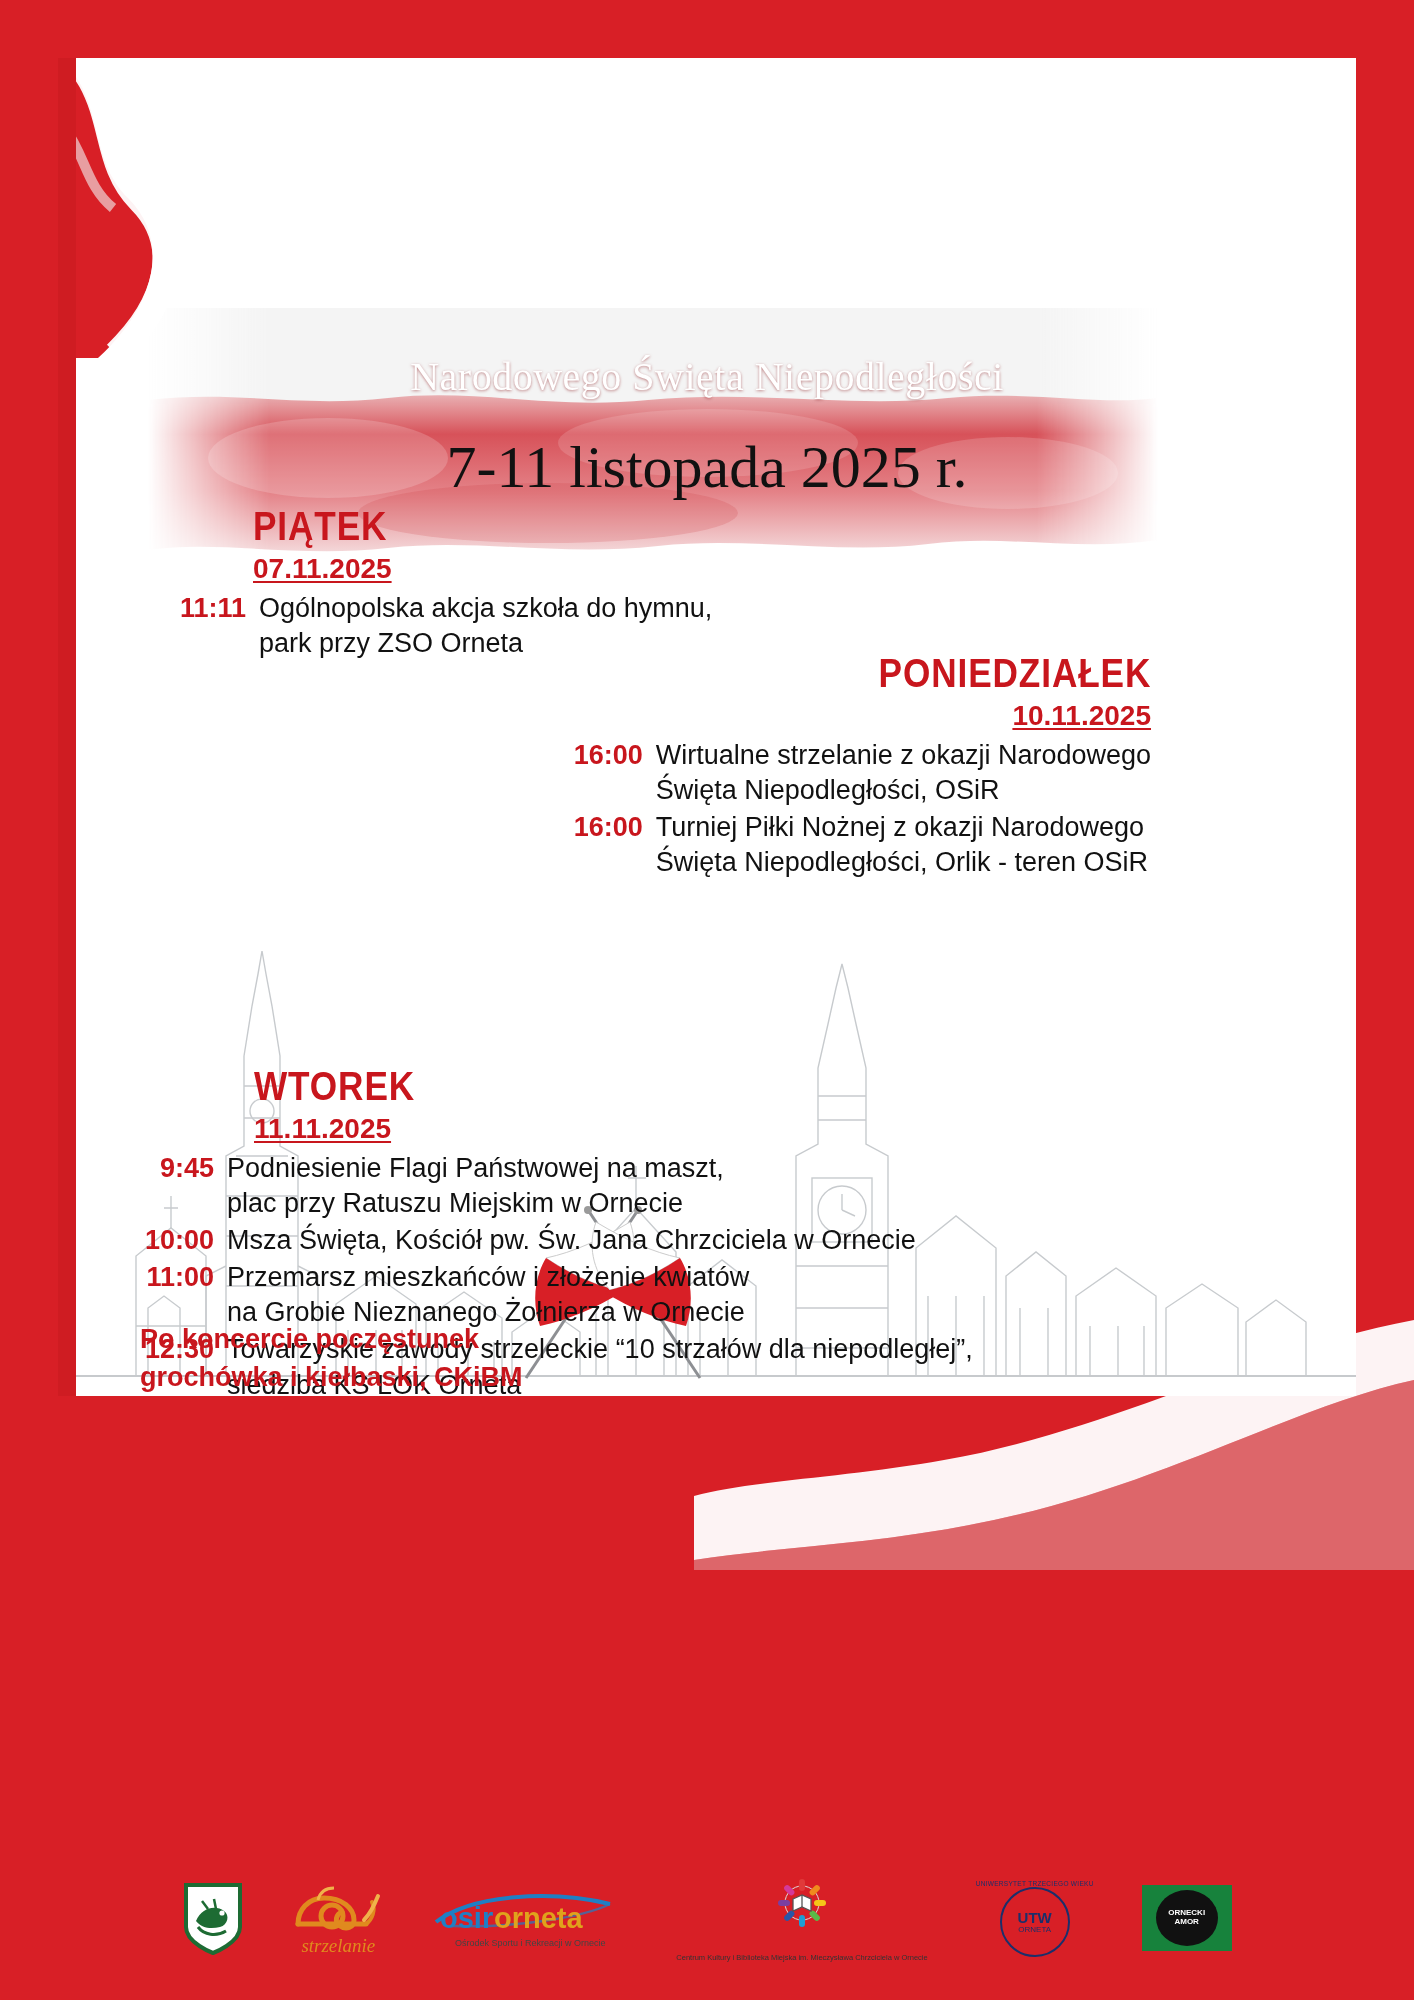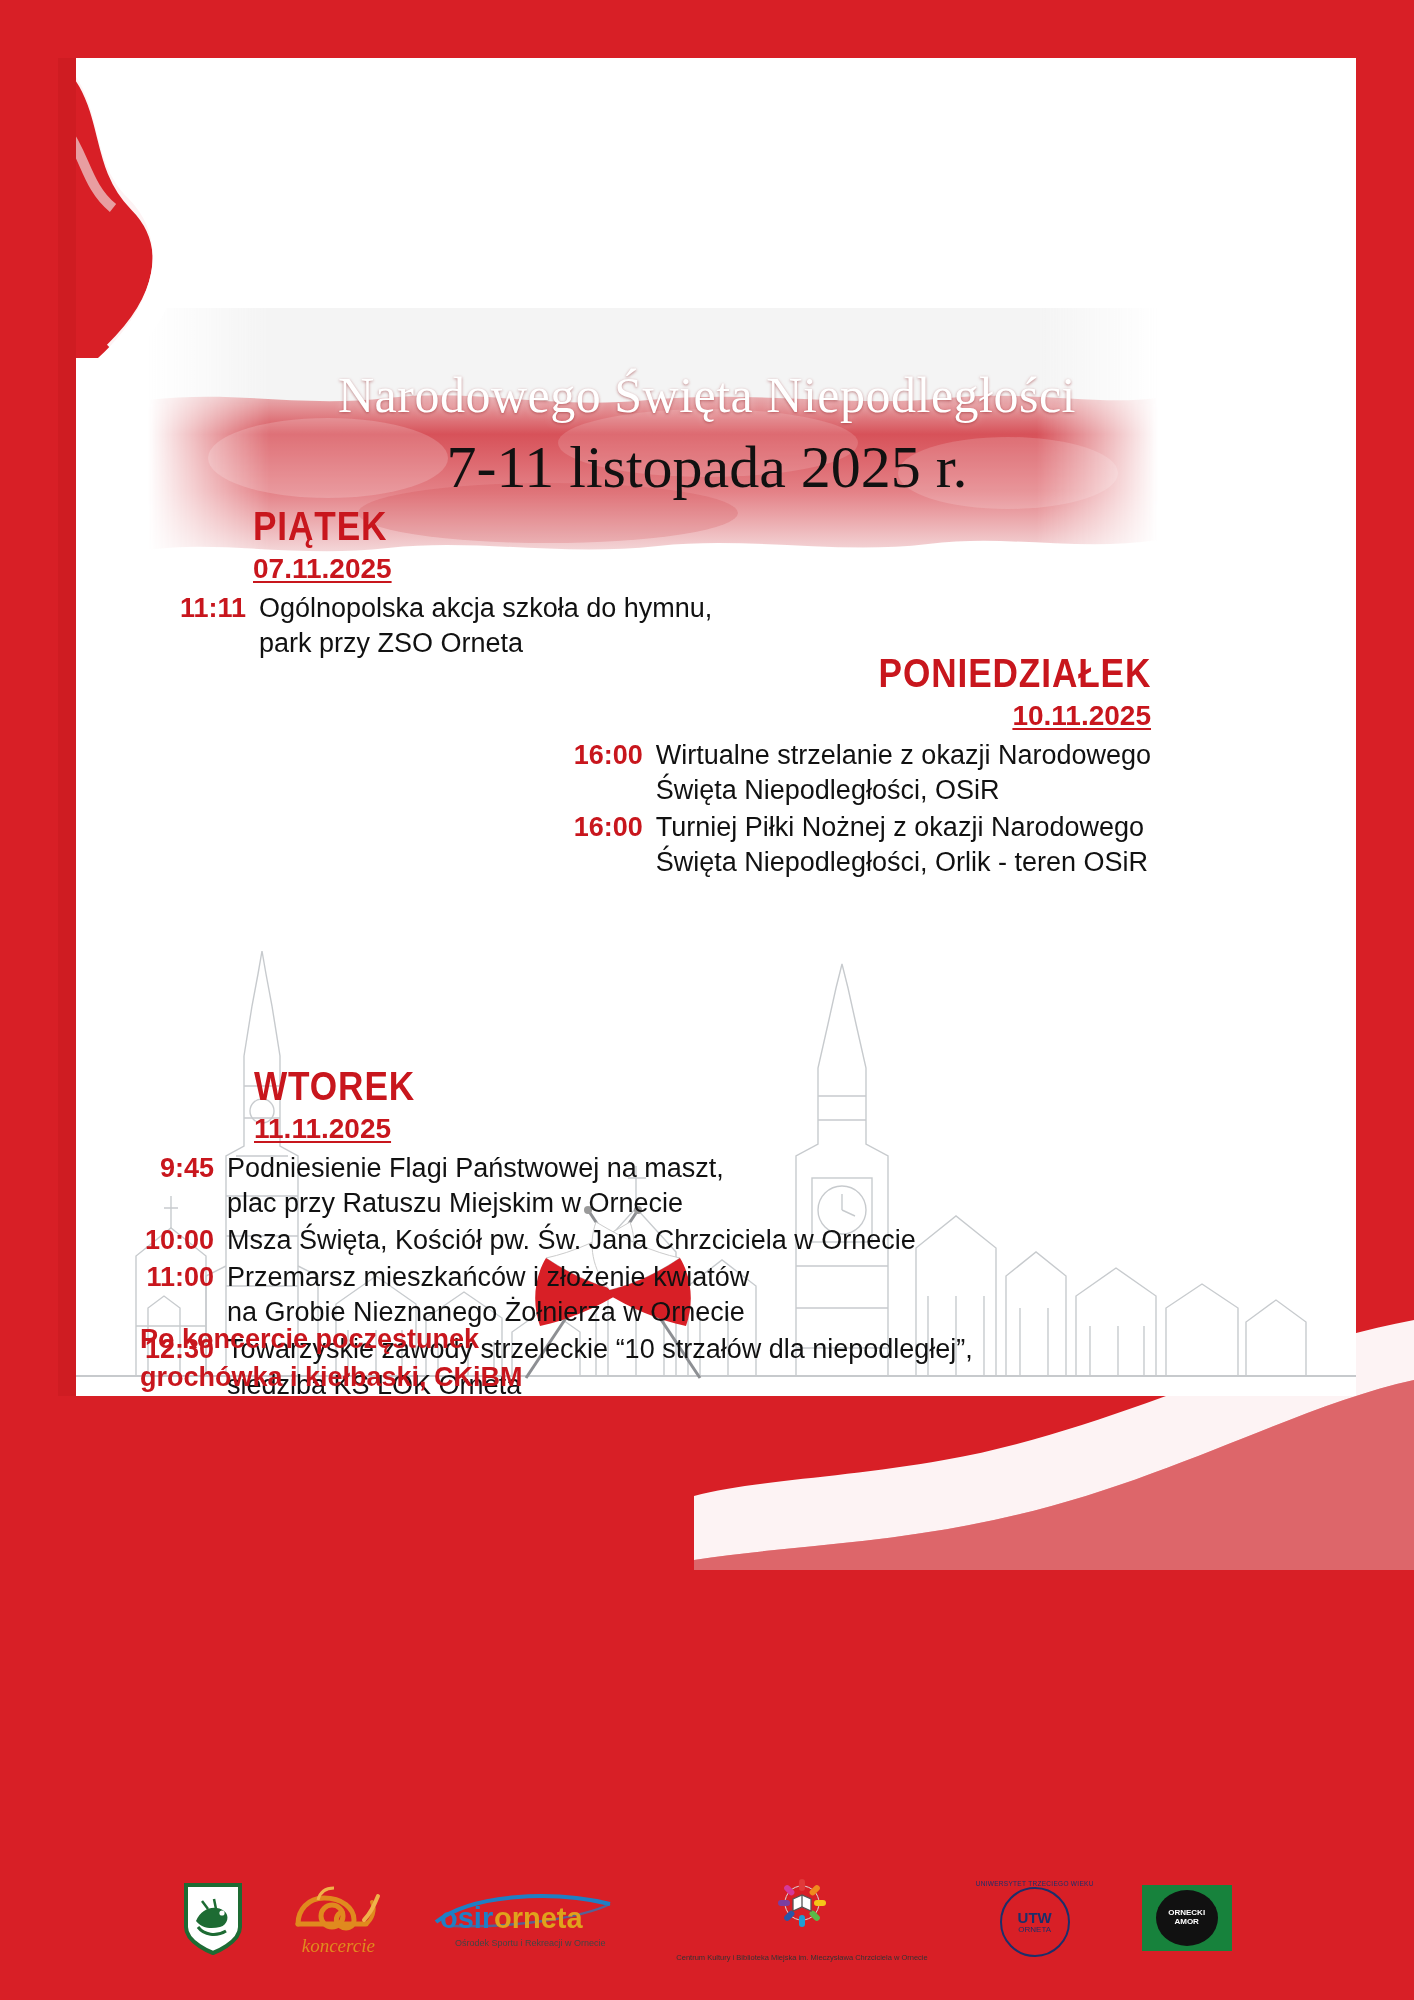--- a/index.html
+++ b/index.html
@@ -39,23 +39,22 @@
     font-family:"Liberation Serif", serif;
     color:#111;
   }
   .invite div{font-size:37px;line-height:1.44;letter-spacing:.2px;}
 
   
   .main-title{
     position:absolute;left:0;right:0;top:295px;z-index:5;
     text-align:center;
     font-family:"Liberation Serif", serif;
-    font-size:50px;color:#ffffff;letter-spacing:.5px;
+    font-size:40px;color:#ffffff;letter-spacing:.5px;
     text-shadow:0 1px 3px rgba(140,25,30,.55), 0 0 10px rgba(255,255,255,.35);
-    margin-top:13px;
   }
   .date-line{
     position:absolute;left:0;right:0;top:375px;z-index:5;
     text-align:center;
     font-family:"Liberation Serif", serif;
     font-size:60px;color:#111;
   }
 
   
   .landmarks{
@@ -336,21 +335,21 @@
 
     <div class="logo">
       <svg width="92" height="54" viewBox="0 0 92 54">
         <path d="M6,44 C6,30 16,18 32,18 C50,18 62,28 62,40 C62,48 54,50 48,46 C42,42 44,34 50,32" fill="none" stroke="#e08a1e" stroke-width="5" stroke-linecap="round"></path>
         <circle cx="40" cy="36" r="11" fill="none" stroke="#e08a1e" stroke-width="5"></circle>
         <path d="M6,44 L74,44" stroke="#e08a1e" stroke-width="5" stroke-linecap="round"></path>
         <path d="M74,44 C80,40 84,30 80,22" stroke="#e08a1e" stroke-width="4" fill="none" stroke-linecap="round"></path>
         <path d="M72,40 C78,34 82,26 86,16" stroke="#f0b24a" stroke-width="4" fill="none" stroke-linecap="round"></path>
         <path d="M26,20 C28,12 34,8 42,8" stroke="#f0b24a" stroke-width="3" fill="none"></path>
       </svg>
-      <div class="snail-word">koncercie</div>
+      <div class="snail-word">strzelanie</div>
     </div>
 
     <div class="logo">
       <svg width="196" height="48" viewBox="0 0 196 48">
         <path d="M4,34 C40,6 120,2 178,16" fill="none" stroke="#1f7fc4" stroke-width="4"></path>
         <path d="M178,16 C150,30 80,40 20,38" fill="none" stroke="#1f7fc4" stroke-width="2.5" opacity=".7"></path>
         <text x="8" y="40" font-family="Liberation Sans, sans-serif" font-size="29" font-weight="bold" fill="#1f7fc4">osir</text>
         <text x="62" y="40" font-family="Liberation Sans, sans-serif" font-size="29" font-weight="bold" fill="#e0a21c">orneta</text>
       </svg>
       <div class="osir-sub">Ośrodek Sportu i Rekreacji w Ornecie</div>

